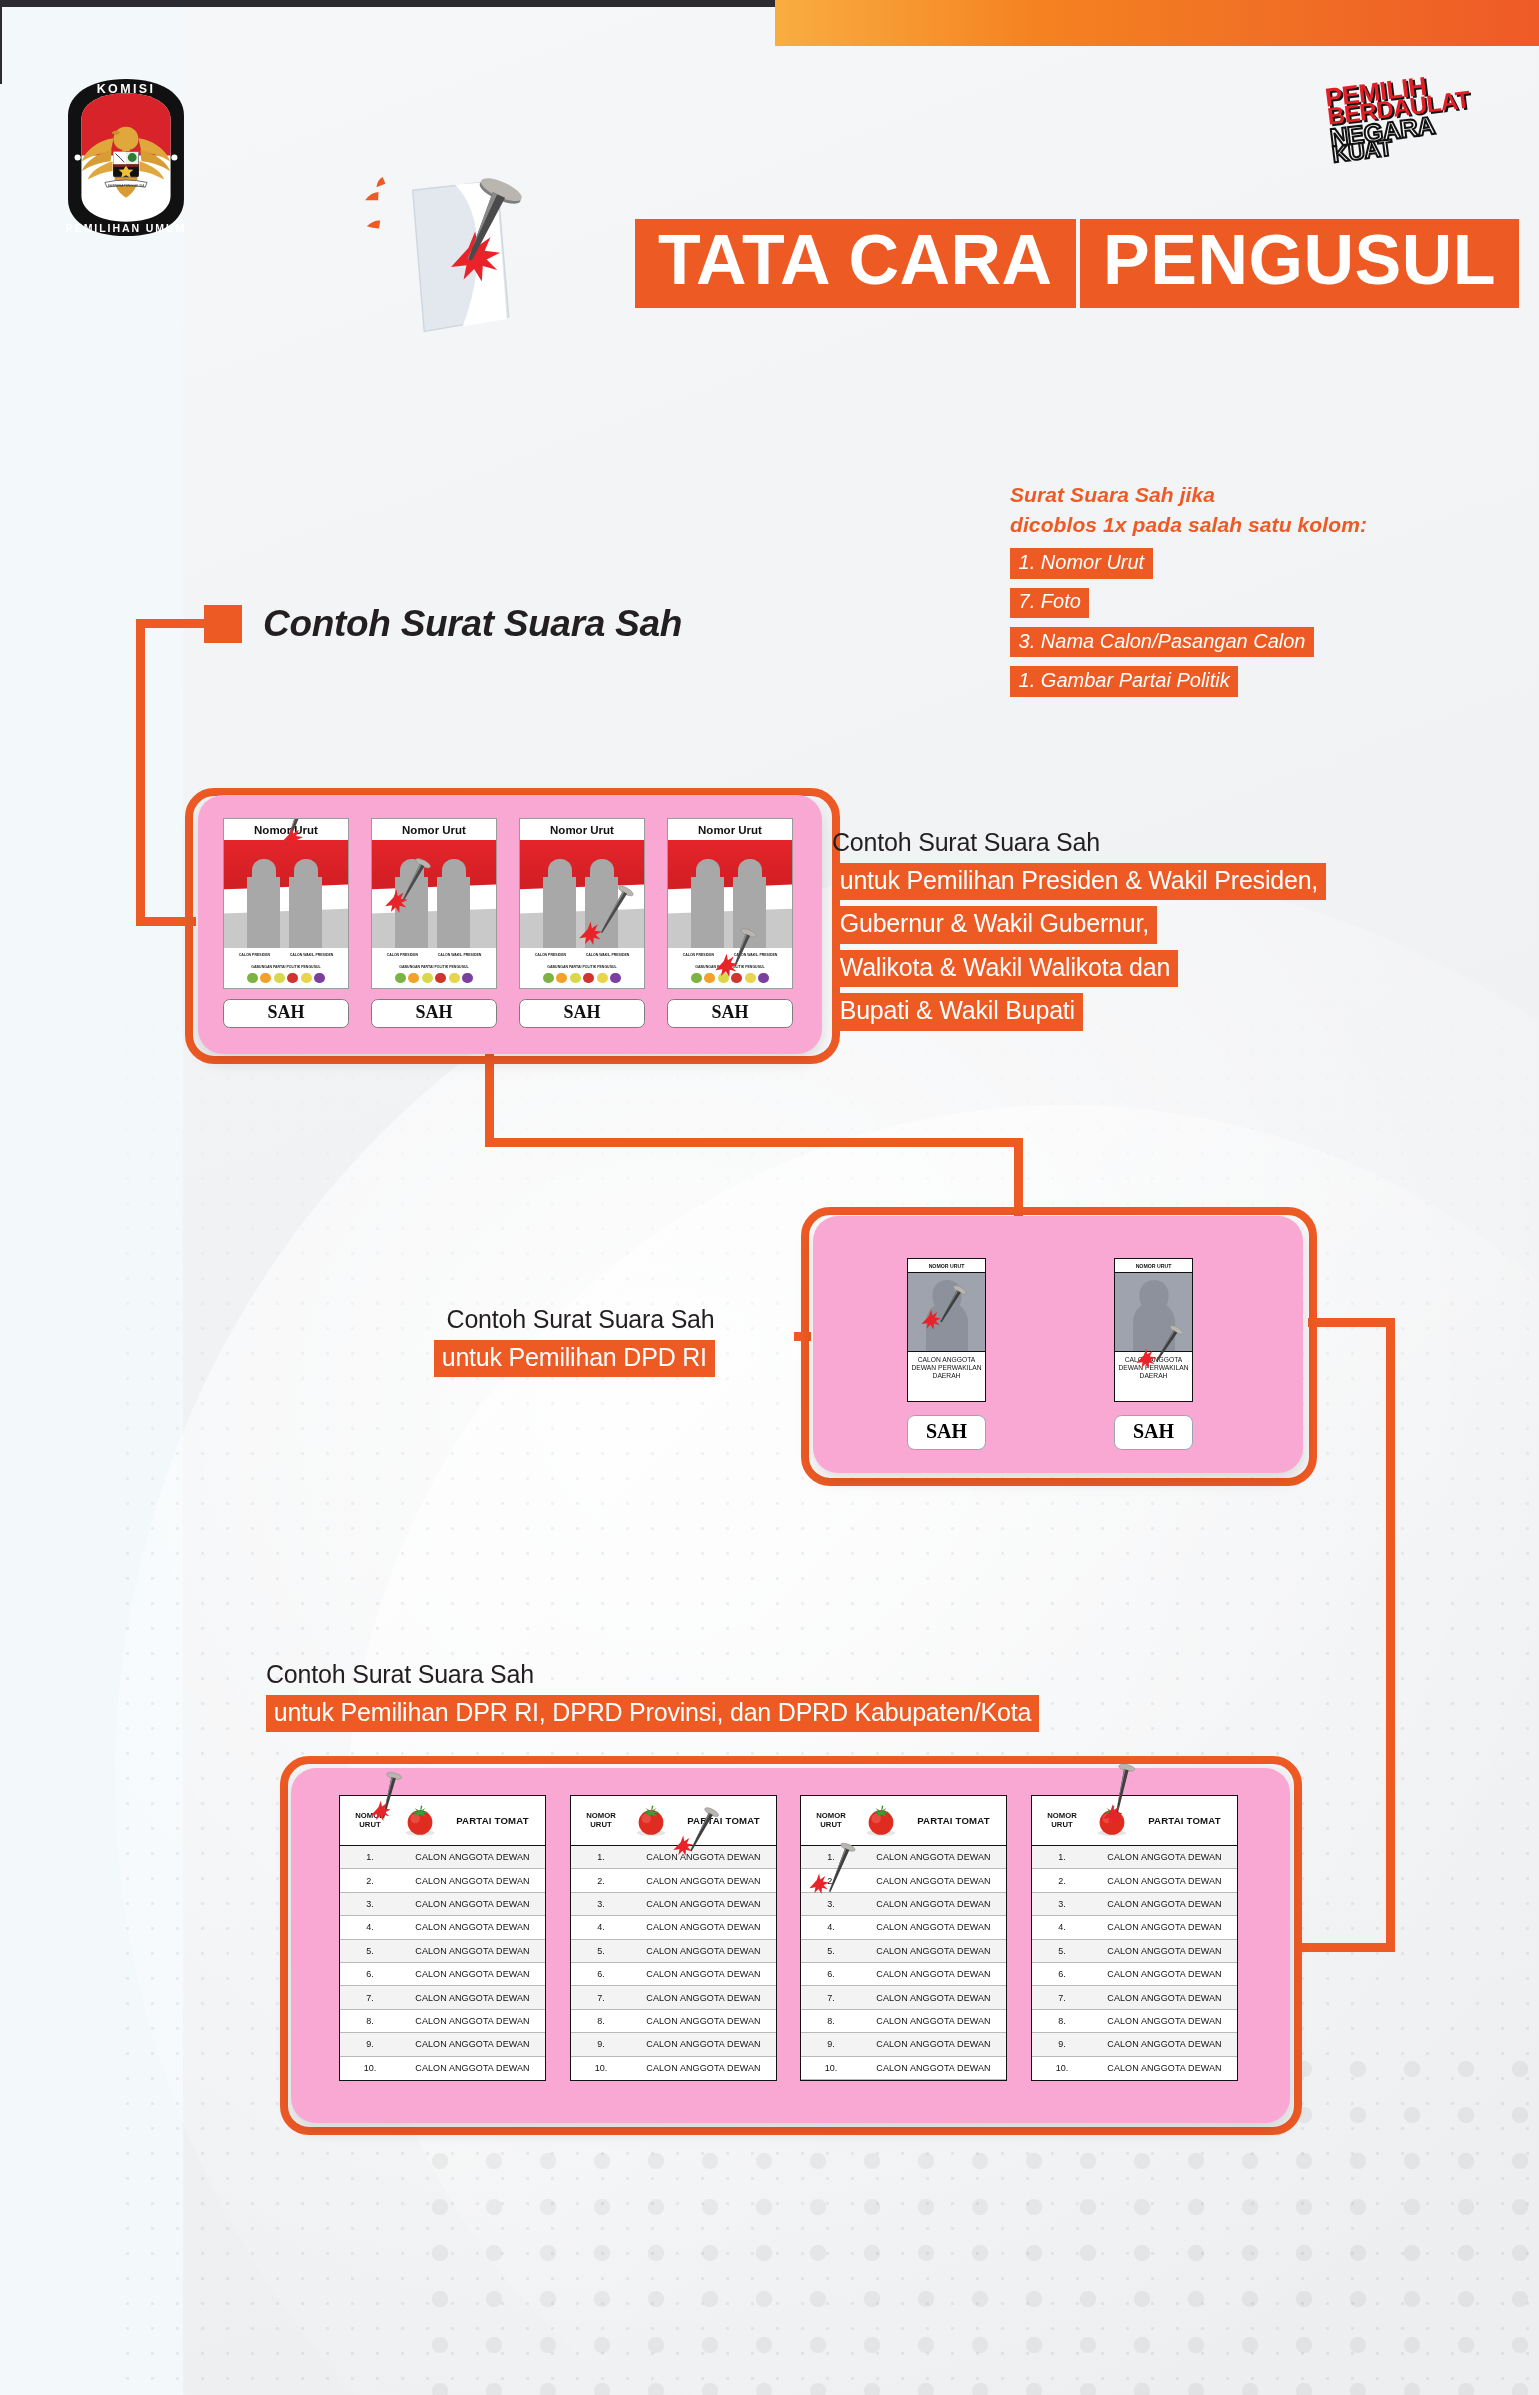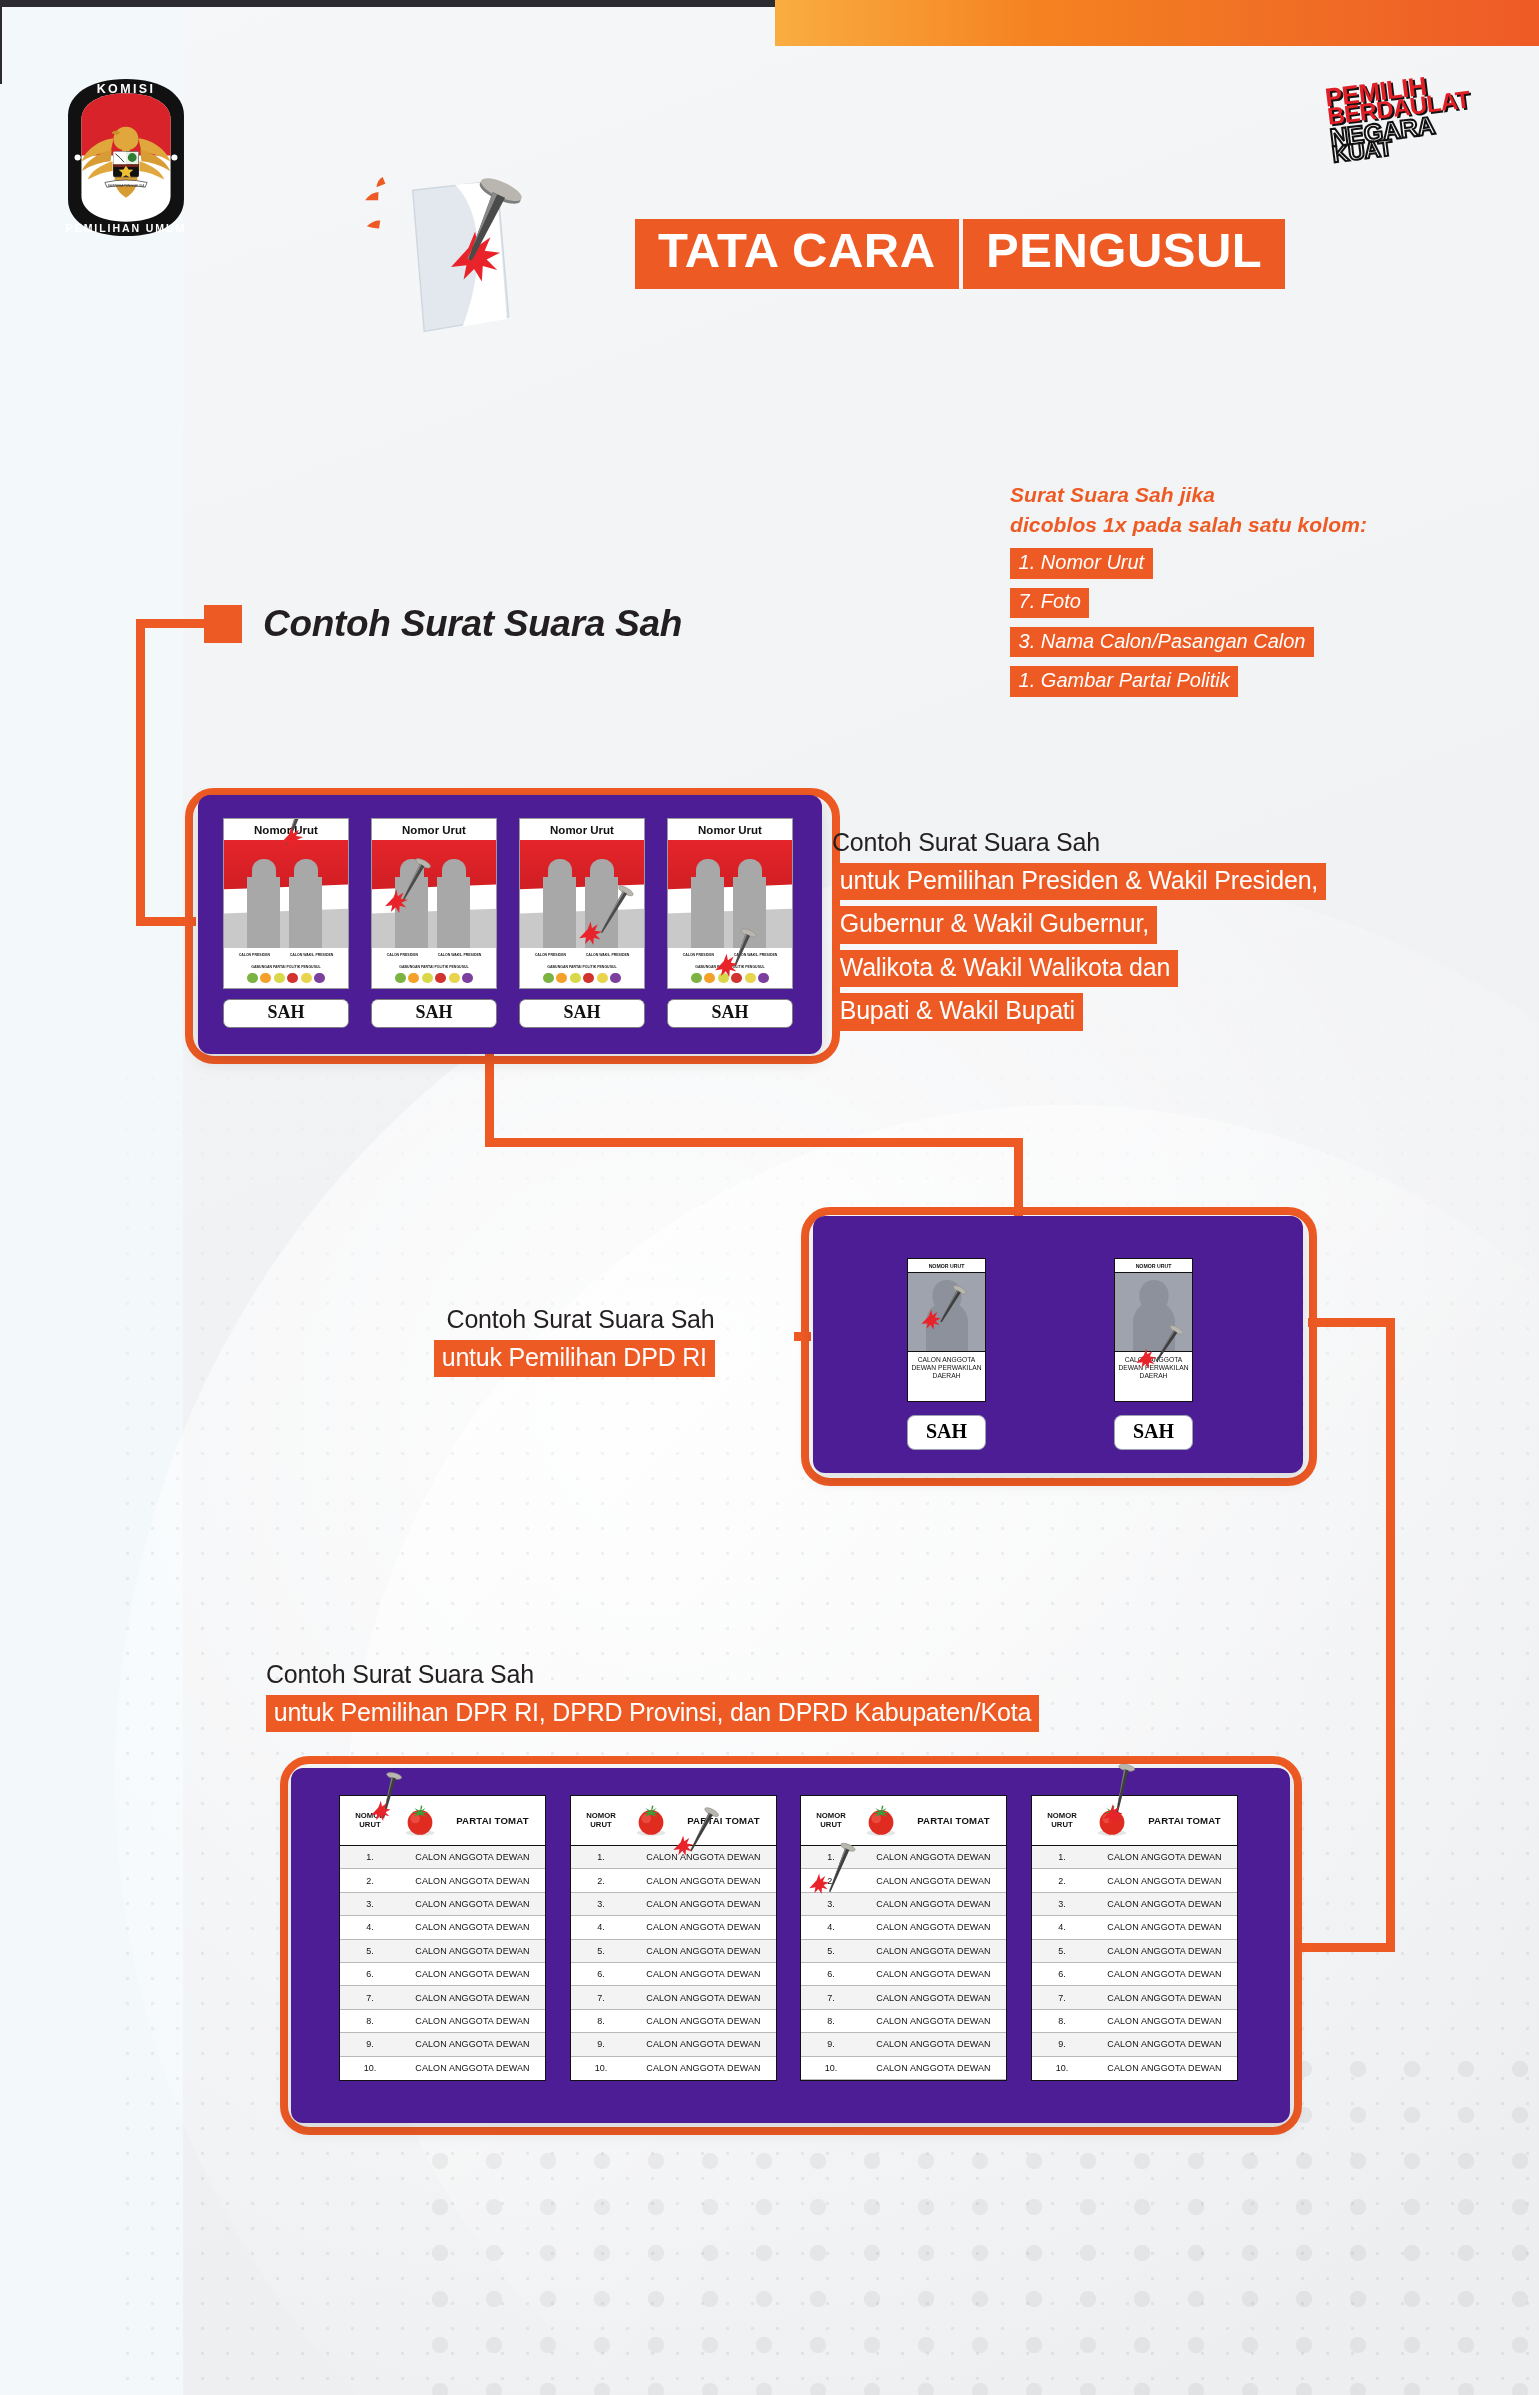--- a/index.html
+++ b/index.html
@@ -67,21 +67,21 @@
   .tag-line { font-weight: 900; line-height: .82; letter-spacing: -0.5px; }
   .tag-red { color: #e11f26; font-size: 26px; text-shadow: 1.9px 1.9px 0 #111; }
   .tag-red2 { color: #e11f26; font-size: 24px; text-shadow: 1.9px 1.9px 0 #111; margin-top: -1.9px; }
   .tag-white { color: #fff; font-size: 25px; -webkit-text-stroke: 2.1px #111; margin-top: 1px; }
   .tag-white2 { color: #fff; font-size: 23px; -webkit-text-stroke: 2.1px #111; margin-top: -2.9px; }
 
   
   #title-wrap { position: absolute; left: 635px; top: 213px; }
   .title-band {
     display: inline-block; background: #ee5a24; color: #fff;
-    font-size: 49px; font-weight: 700; letter-spacing: 0.5px;
+    font-size: 70px; font-weight: 700; letter-spacing: 0.5px;
     padding: 9.6px 23px 15.4px 23px; line-height: .92;
   }
   #title-line2 { margin-top: 5.8px; }
 
   
   #hero-ballot { position: absolute; left: 355px; top: 173px; width: 221px; height: 192px; }
 
   
   #rules { position: absolute; left: 1010px; top: 480px; width: 452px; }
   .rules-head {
@@ -101,22 +101,22 @@
     margin-left: 21px; font-size: 37px; font-weight: 700; font-style: italic;
     color: #231f20; letter-spacing: -0.3px; white-space: nowrap;
   }
 
   
   .conn { position: absolute; background: #ee5a24; }
   .conn-round { position: absolute; border: 9.6px solid #ee5a24; }
 
   
   .group-frame {
-    position: absolute; background: #4c1d95;
-    border-radius: 12px;
+    position: absolute; background: #f9a8d4;
+    border-radius: 25px;
     box-shadow: 0 6.7px 17.3px rgba(0,0,0,.13);
   }
 
   
   #grp-pres { left: 198px; top: 795px; width: 624px; height: 259px; }
   .pres-card { position: absolute; top: 23px; width: 126px; }
   .pc-paper { border: 1.2px solid #9a9a9a; background: #fff; height: 171px; position: relative; overflow: hidden; }
   .pc-title { text-align: center; font-size: 11.5px; font-weight: 700; color: #111; padding: 4.8px 0 3.8px; }
   .pc-photo { position: relative; height: 108px; background: #c9c9c9; overflow: hidden; }
   .pc-flagred { position: absolute; left:0; right:0; top:0; height: 52%;

